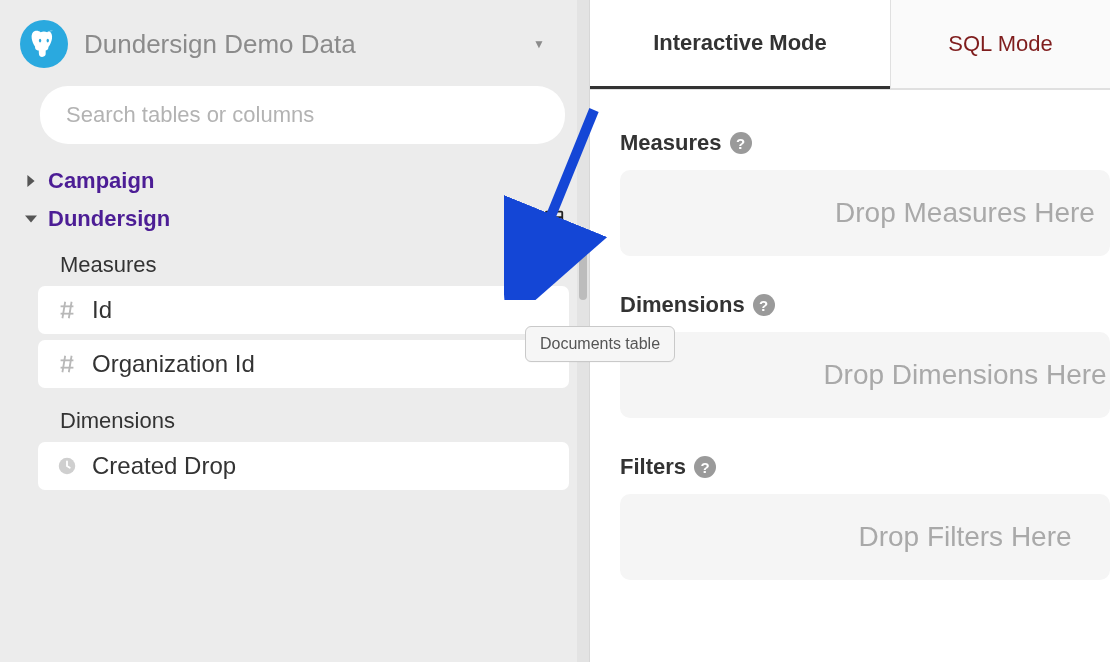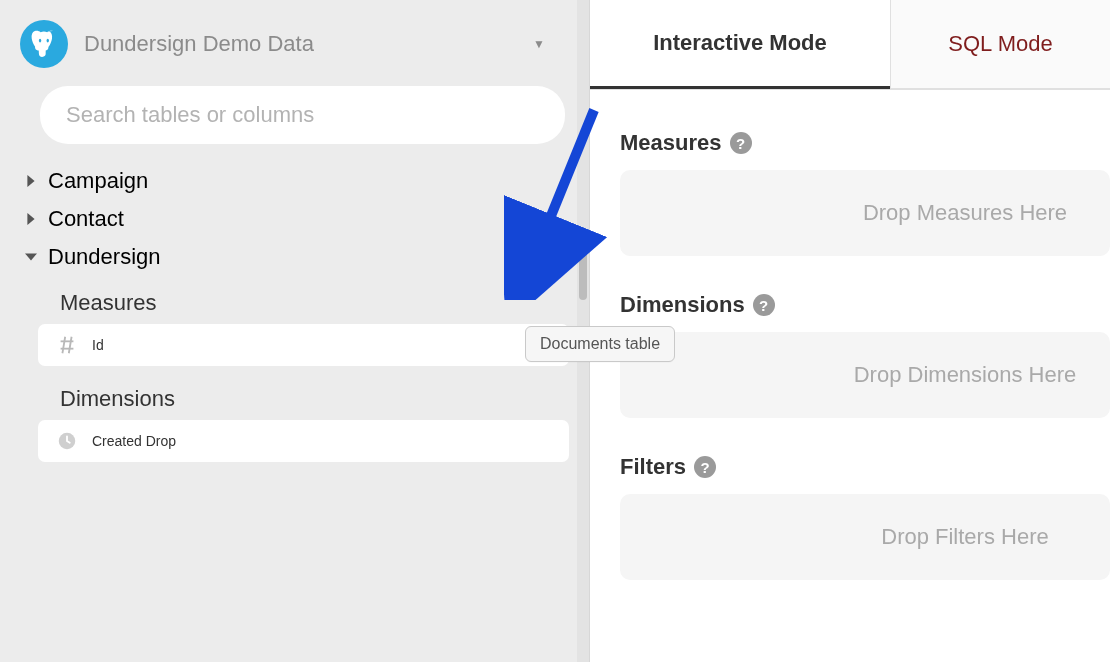--- a/index.html
+++ b/index.html
@@ -32,21 +32,21 @@
       cursor: pointer;
     }
     .db-logo {
       width: 48px; height: 48px;
       border-radius: 50%;
       background: #2aa9df;
       display: flex; align-items: center; justify-content: center;
     }
     .db-logo svg { width: 30px; height: 30px; fill: #fff; }
     .db-name {
-      font-size: 22px;
+      font-size: 26px;
       color: #8b8b8b;
       font-weight: 400;
       flex: 1;
     }
     .db-caret {
       font-size: 12px;
       color: #8b8b8b;
       margin-right: 24px;
     }
     .search-wrap { padding: 0 24px 18px; margin-left: 16px; }
@@ -59,22 +59,22 @@
       padding: 16px 26px;
       color: #444;
     }
     .search-input::placeholder { color: #b3b3b3; font-weight: 400; }
 
     .tree { padding: 0 20px 0 18px; }
     .tree-node {
       display: flex;
       align-items: center;
       font-size: 22px;
-      font-weight: 400;
-      color: #000000;
+      font-weight: 700;
+      color: #4c1d95;
       padding: 6px 4px;
       cursor: pointer;
       gap: 8px;
     }
     .tree-chevron {
       width: 18px;
       color: #555;
       display: inline-flex;
       justify-content: center;
     }
@@ -87,21 +87,21 @@
     }
     .field-list { padding-left: 20px; }
     .field-item {
       display: flex;
       align-items: center;
       gap: 14px;
       background: #fff;
       border-radius: 7px;
       margin-bottom: 6px;
       padding: 10px 18px;
-      font-size: 14px;
+      font-size: 24px;
       color: #333;
       cursor: grab;
     }
     .field-icon { color: #b8b8b8; display:inline-flex; align-items:center; }
 
     .key-icon, .table-icon { color: #333; display: inline-flex; }
     .table-icon { margin-left: 4px; }
 
     
     .sidebar::after {
@@ -180,21 +180,21 @@
       font-size: 15px;
       font-weight: 700;
     }
     .dropzone {
       background: #f5f5f5;
       border-radius: 10px;
       min-height: 86px;
       display: flex;
       align-items: center;
       justify-content: center;
-      font-size: 22px;
+      font-size: 28px;
       color: #a9a9a9;
       margin-right: 0;
       padding-left: 200px;
     }
 
     
     .annot-arrow {
       position: absolute;
       left: 504px;
       top: 100px;
@@ -239,28 +239,20 @@
 
     <div class="tree-node">
       <span class="tree-chevron">
         <svg width="12" height="12" viewBox="0 0 10 10">
             <path d="M2 0 L8 5 L2 10 Z" fill="#555"></path>
           </svg>
       </span>
       <span>Campaign</span>
     </div>
 
-    <div class="tree-node">
-      <span class="tree-chevron">
-        <svg width="12" height="12" viewBox="0 0 10 10">
-            <path d="M2 0 L8 5 L2 10 Z" fill="#555"></path>
-          </svg>
-      </span>
-      <span>Contact</span>
-    </div>
 
     <div class="tree-node">
       <span class="tree-chevron">
         <svg width="12" height="12" viewBox="0 0 10 10">
             <path d="M0 2 L10 2 L5 8 Z" fill="#555"></path>
           </svg>
       </span>
       <span>Dundersign</span>
       <span class="spacer"></span>
       <span class="key-icon">
@@ -285,20 +277,31 @@
         <span class="field-icon">
           <svg width="22" height="22" viewBox="0 0 24 24" fill="none" stroke="#b8b8b8" stroke-width="2">
               <line x1="5" y1="8" x2="19" y2="8"></line>
               <line x1="5" y1="16" x2="19" y2="16"></line>
               <line x1="10" y1="3" x2="7" y2="21"></line>
               <line x1="17" y1="3" x2="14" y2="21"></line>
             </svg>
         </span>
         <span>Id</span>
       </div>
+      <div class="field-item">
+        <span class="field-icon">
+          <svg width="22" height="22" viewBox="0 0 24 24" fill="none" stroke="#b8b8b8" stroke-width="2">
+              <line x1="5" y1="8" x2="19" y2="8"></line>
+              <line x1="5" y1="16" x2="19" y2="16"></line>
+              <line x1="10" y1="3" x2="7" y2="21"></line>
+              <line x1="17" y1="3" x2="14" y2="21"></line>
+            </svg>
+        </span>
+        <span>Organization Id</span>
+      </div>
     </div>
 
     <div class="section-head">Dimensions</div>
 
     <div class="field-list">
       <div class="field-item">
         <span class="field-icon">
           <svg width="22" height="22" viewBox="0 0 24 24" fill="#cfcfcf">
               <circle cx="12" cy="12" r="9"></circle>
               <path d="M12 7v5l3 2" stroke="#fff" stroke-width="2" fill="none" stroke-linecap="round"></path>

